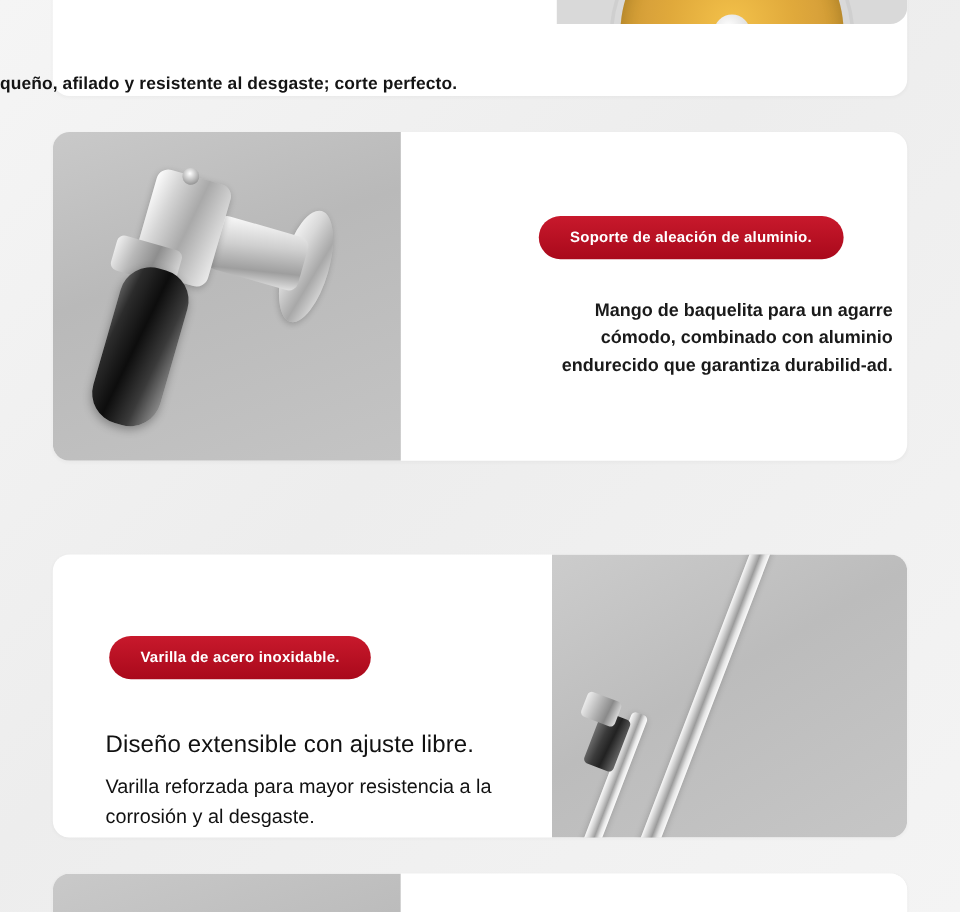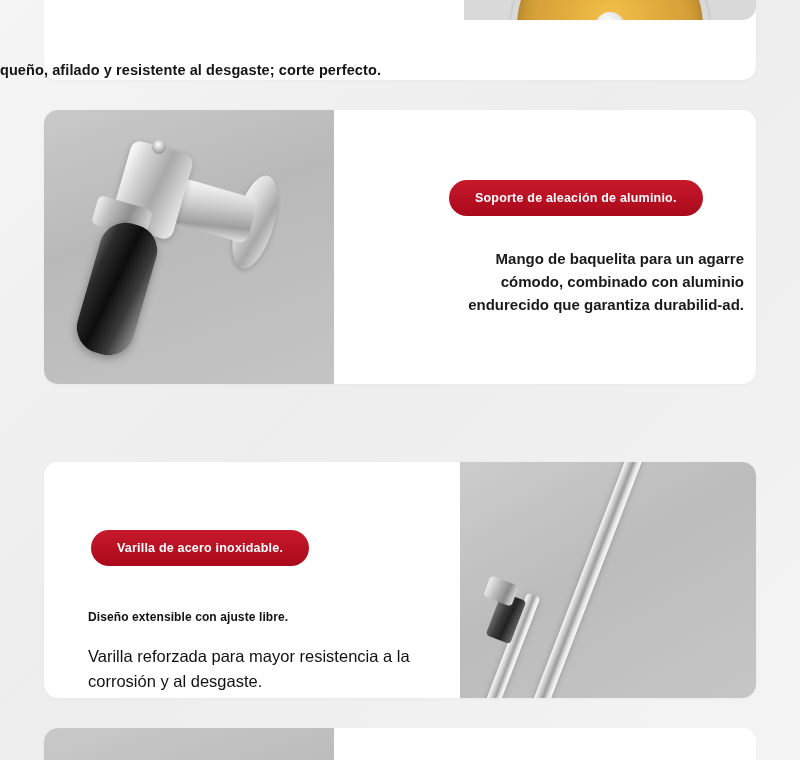--- a/index.html
+++ b/index.html
@@ -238,22 +238,22 @@
   .pill-3 {
     position: absolute;
     left: 47px;
     top: 68px;
   }
   .head-3 {
     position: absolute;
     left: 44px;
     top: 148px;
     width: 360px;
-    font-size: 12px;
-    font-weight: bold;
+    font-size: 20px;
+    font-weight: normal;
     color: #111111;
     letter-spacing: 0.1px;
   }
   .body-3 {
     position: absolute;
     left: 44px;
     top: 182px;
     width: 372px;
     font-size: 16.5px;
     font-weight: normal;

